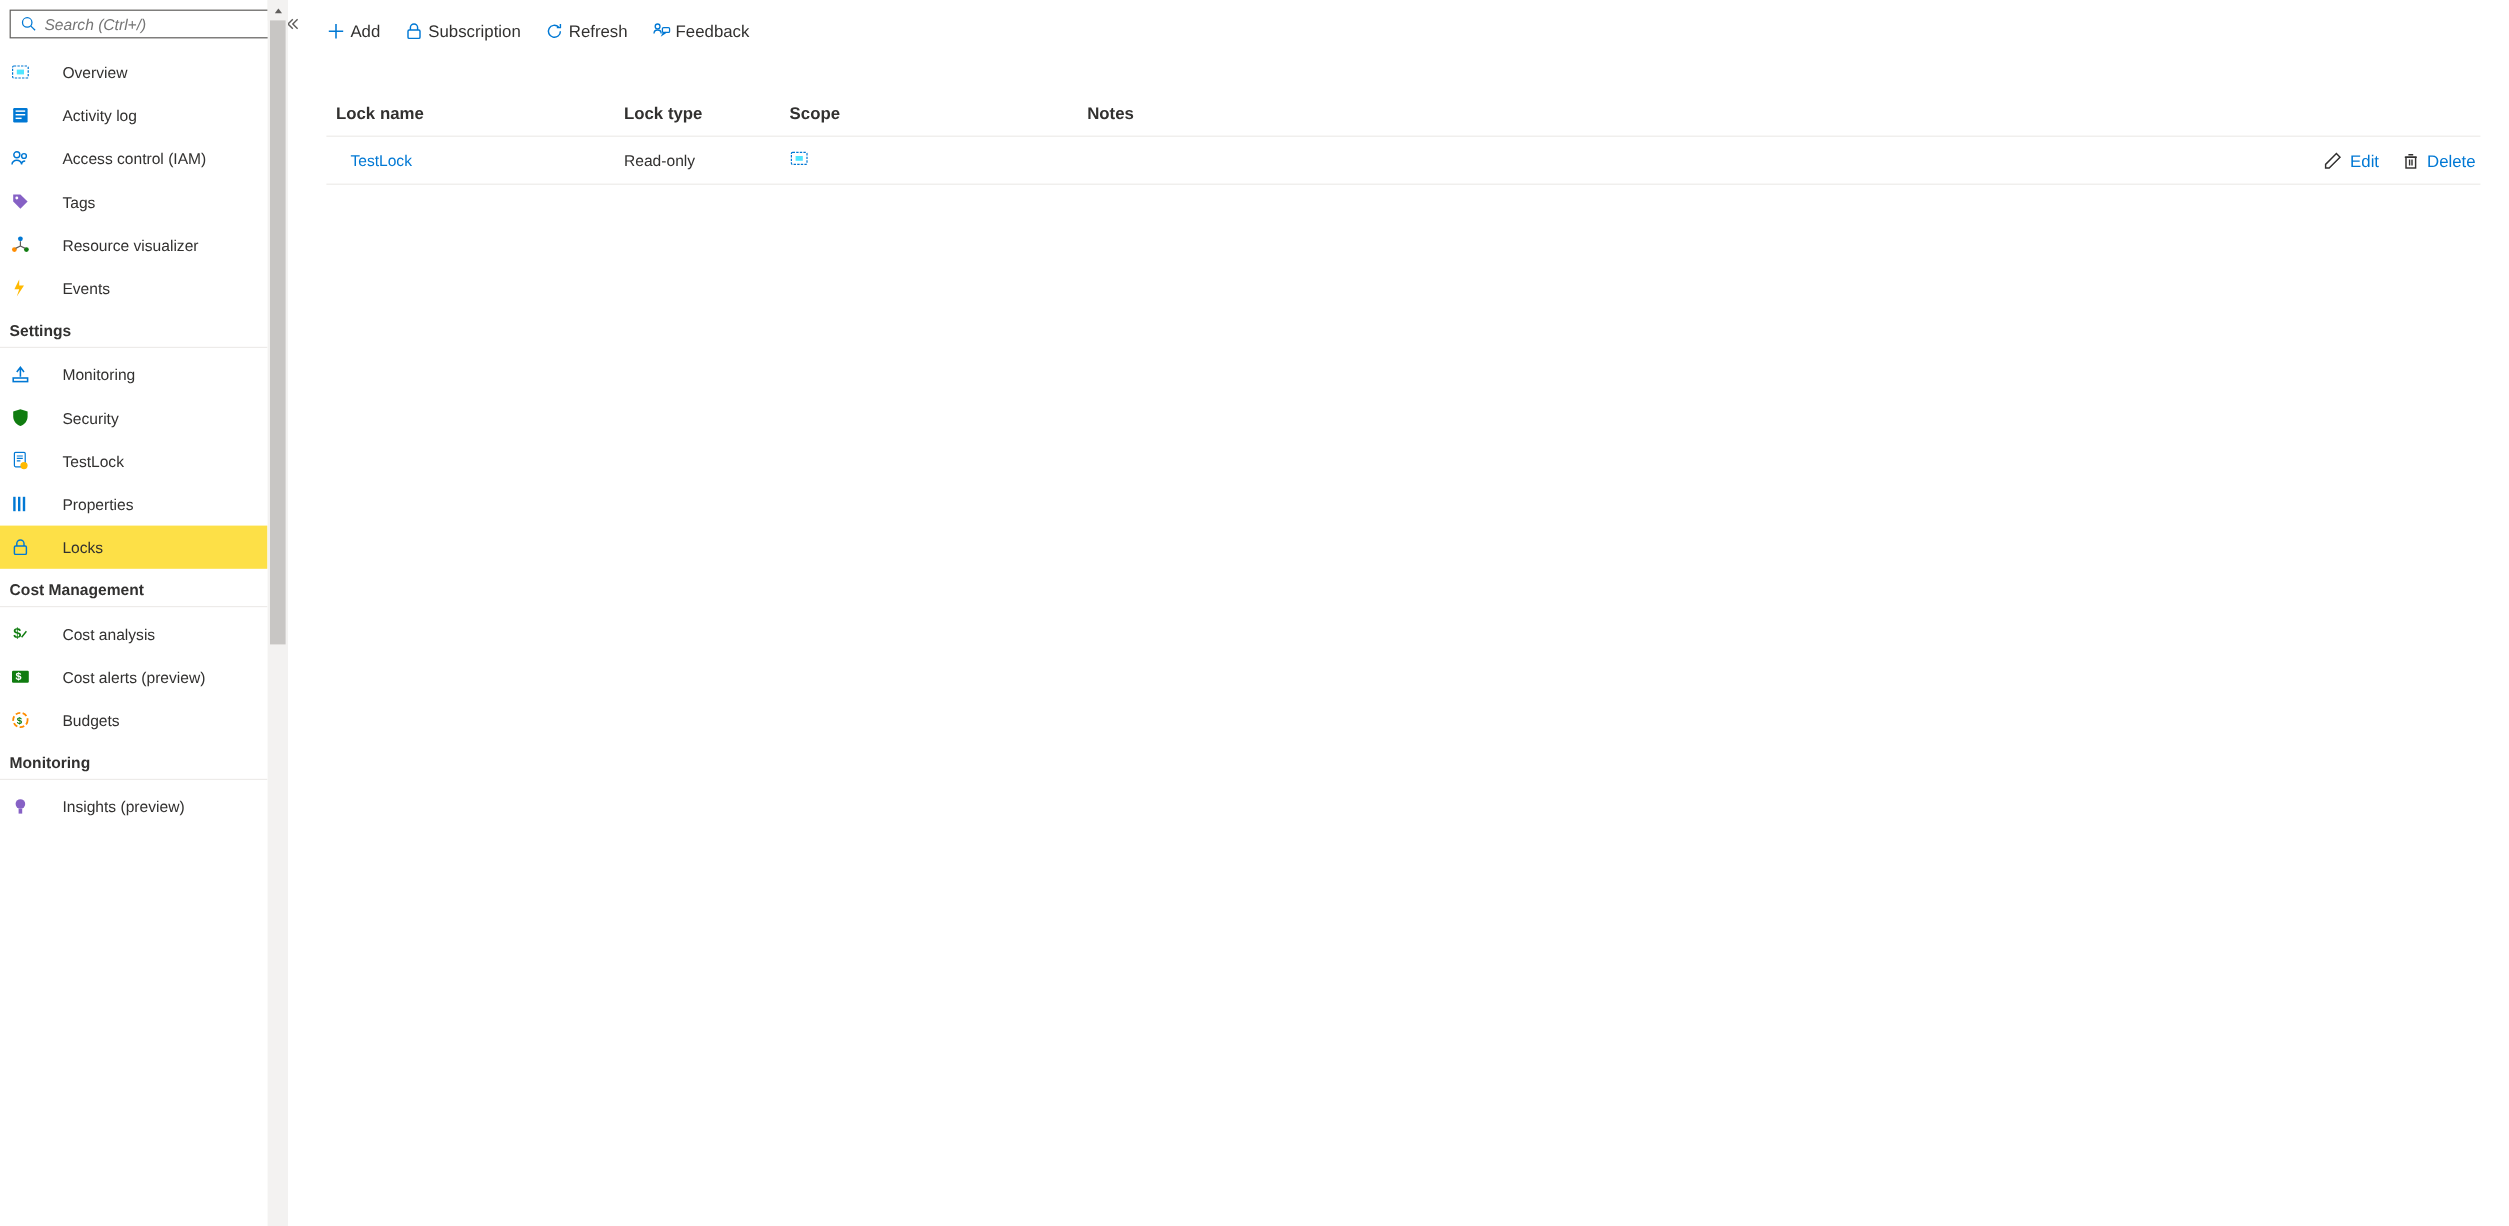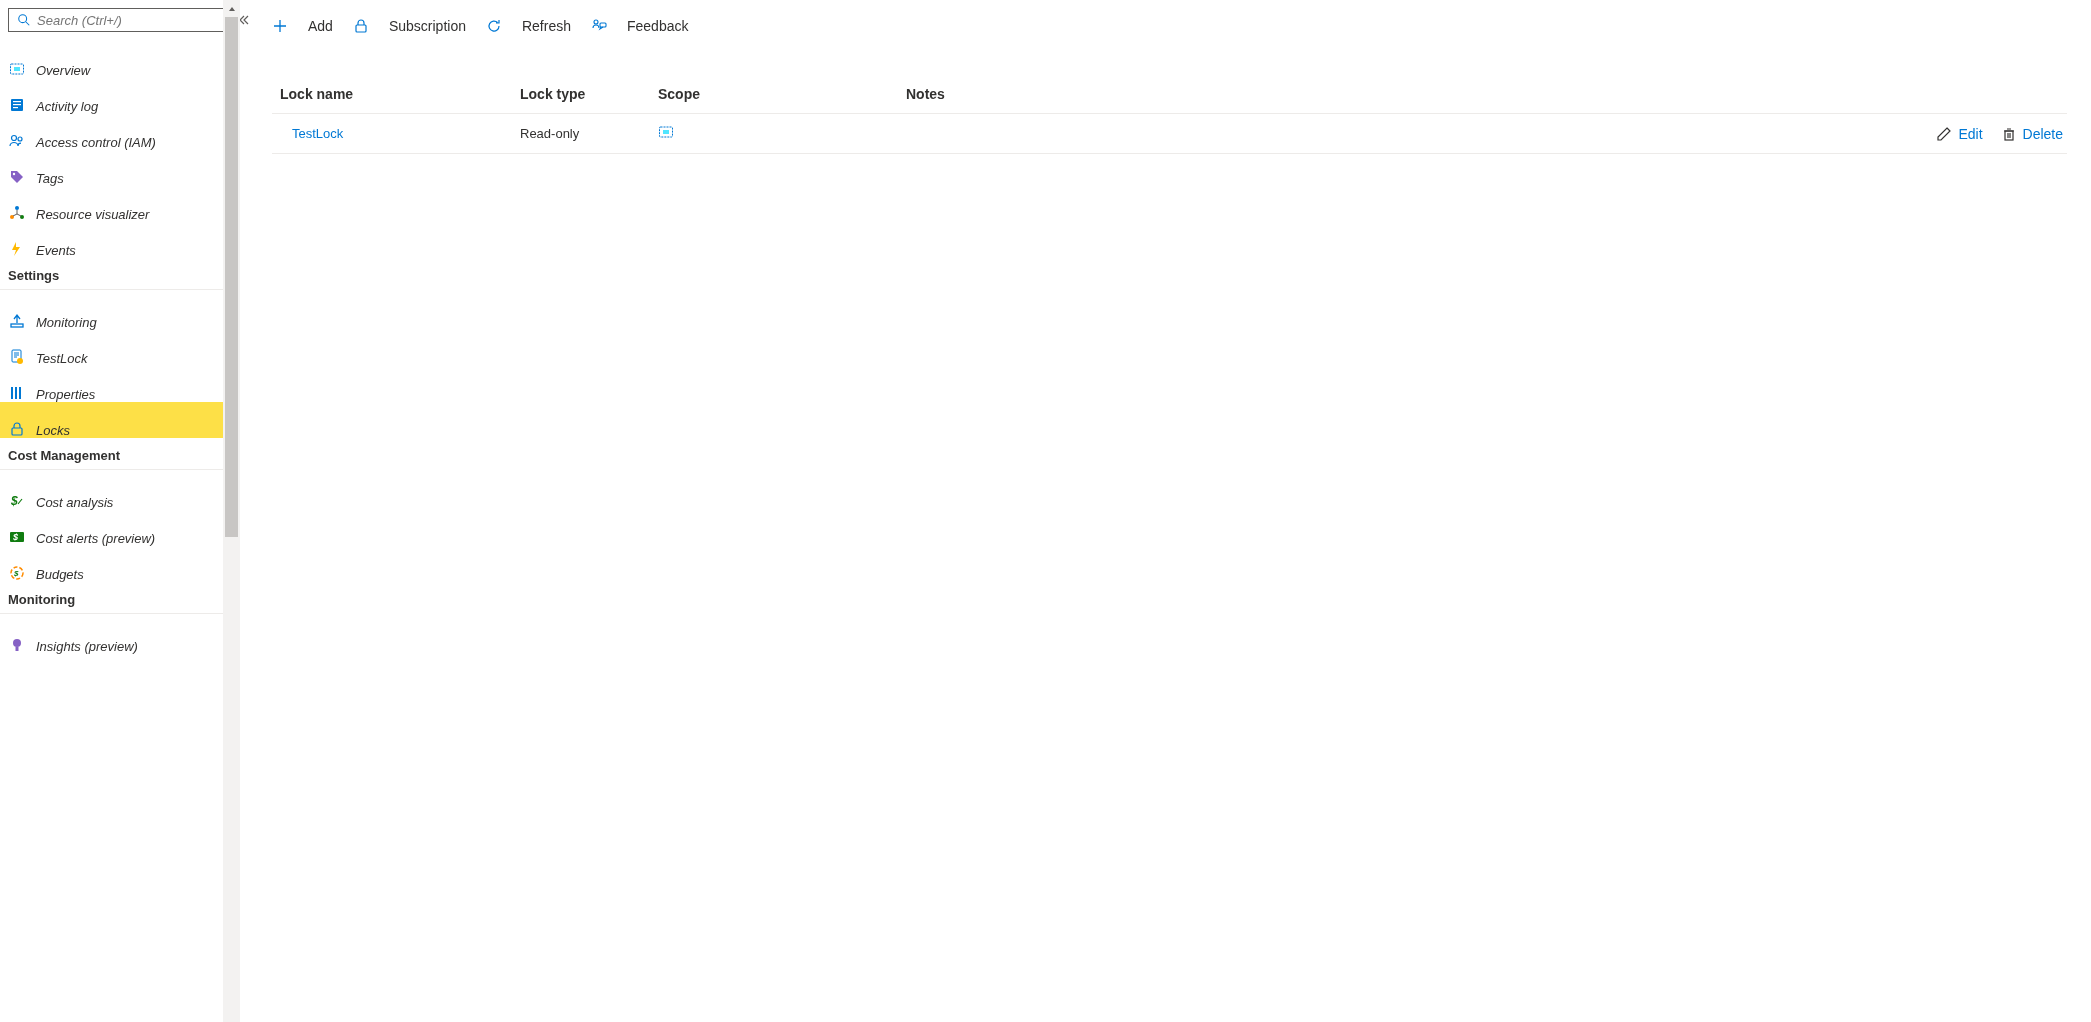--- a/index.html
+++ b/index.html
@@ -63,26 +63,25 @@
   }
   .nav-section-header {
     font-weight: 600;
     font-size: 13px;
     padding: 10px 8px 6px 8px;
     border-bottom: 1px solid #edebe9;
     margin-bottom: 4px;
   }
   .nav-item {
     display: flex;
-    align-items: flex-end;
+    align-items: center;
     height: 36px;
     padding: 0 8px 0 8px;
     cursor: pointer;
-    gap: 10px;
-    font-style: italic;
+    gap: 26px;
   }
   .nav-item.selected { background: #fde047; }
   .nav-icon {
     width: 18px;
     height: 18px;
     flex-shrink: 0;
     display: inline-flex;
     align-items: center;
     justify-content: center;
   }
@@ -124,21 +123,21 @@
   }
   .toolbar {
     display: flex;
     align-items: center;
     gap: 20px;
     height: 36px;
   }
   .toolbar-item {
     display: flex;
     align-items: center;
-    gap: 20px;
+    gap: 4px;
     cursor: pointer;
     height: 100%;
     font-size: 14px;
   }
   .toolbar-icon { width:16px; height:16px; display:inline-flex; align-items:center; justify-content:center; }
 
   .table-wrap { margin-top: 30px; }
   .table-header, .table-row {
     display: flex;
     align-items: center;
@@ -244,20 +243,28 @@
 
     <div class="nav-section-header">Settings</div>
     <div class="nav-item">
       <span class="nav-icon">
         <svg width="16" height="16" viewBox="0 0 16 16">
             <path d="M8 2v8M5 6l3-4 3 4" fill="none" stroke="#0078d4" stroke-width="1.3"></path>
             <rect x="2" y="11" width="12" height="3" fill="none" stroke="#0078d4" stroke-width="1.3"></rect>
           </svg>
       </span>
       <span class="nav-label">Monitoring</span>
+    </div>
+    <div class="nav-item">
+      <span class="nav-icon">
+        <svg width="16" height="16" viewBox="0 0 16 16">
+            <path d="M8 1l6 2v4c0 4-3 7-6 8-3-1-6-4-6-8V3z" fill="#107c10"></path>
+          </svg>
+      </span>
+      <span class="nav-label">Security</span>
     </div>
     <div class="nav-item">
       <span class="nav-icon">
         <svg width="16" height="16" viewBox="0 0 16 16">
             <rect x="3" y="1" width="9" height="12" rx="1" fill="#fff" stroke="#0078d4" stroke-width="1"></rect>
             <path d="M5 4h5M5 6h5M5 8h3" stroke="#0078d4" stroke-width="1"></path>
             <circle cx="11" cy="12" r="3" fill="#ffb900"></circle>
           </svg>
       </span>
       <span class="nav-label">TestLock</span>

